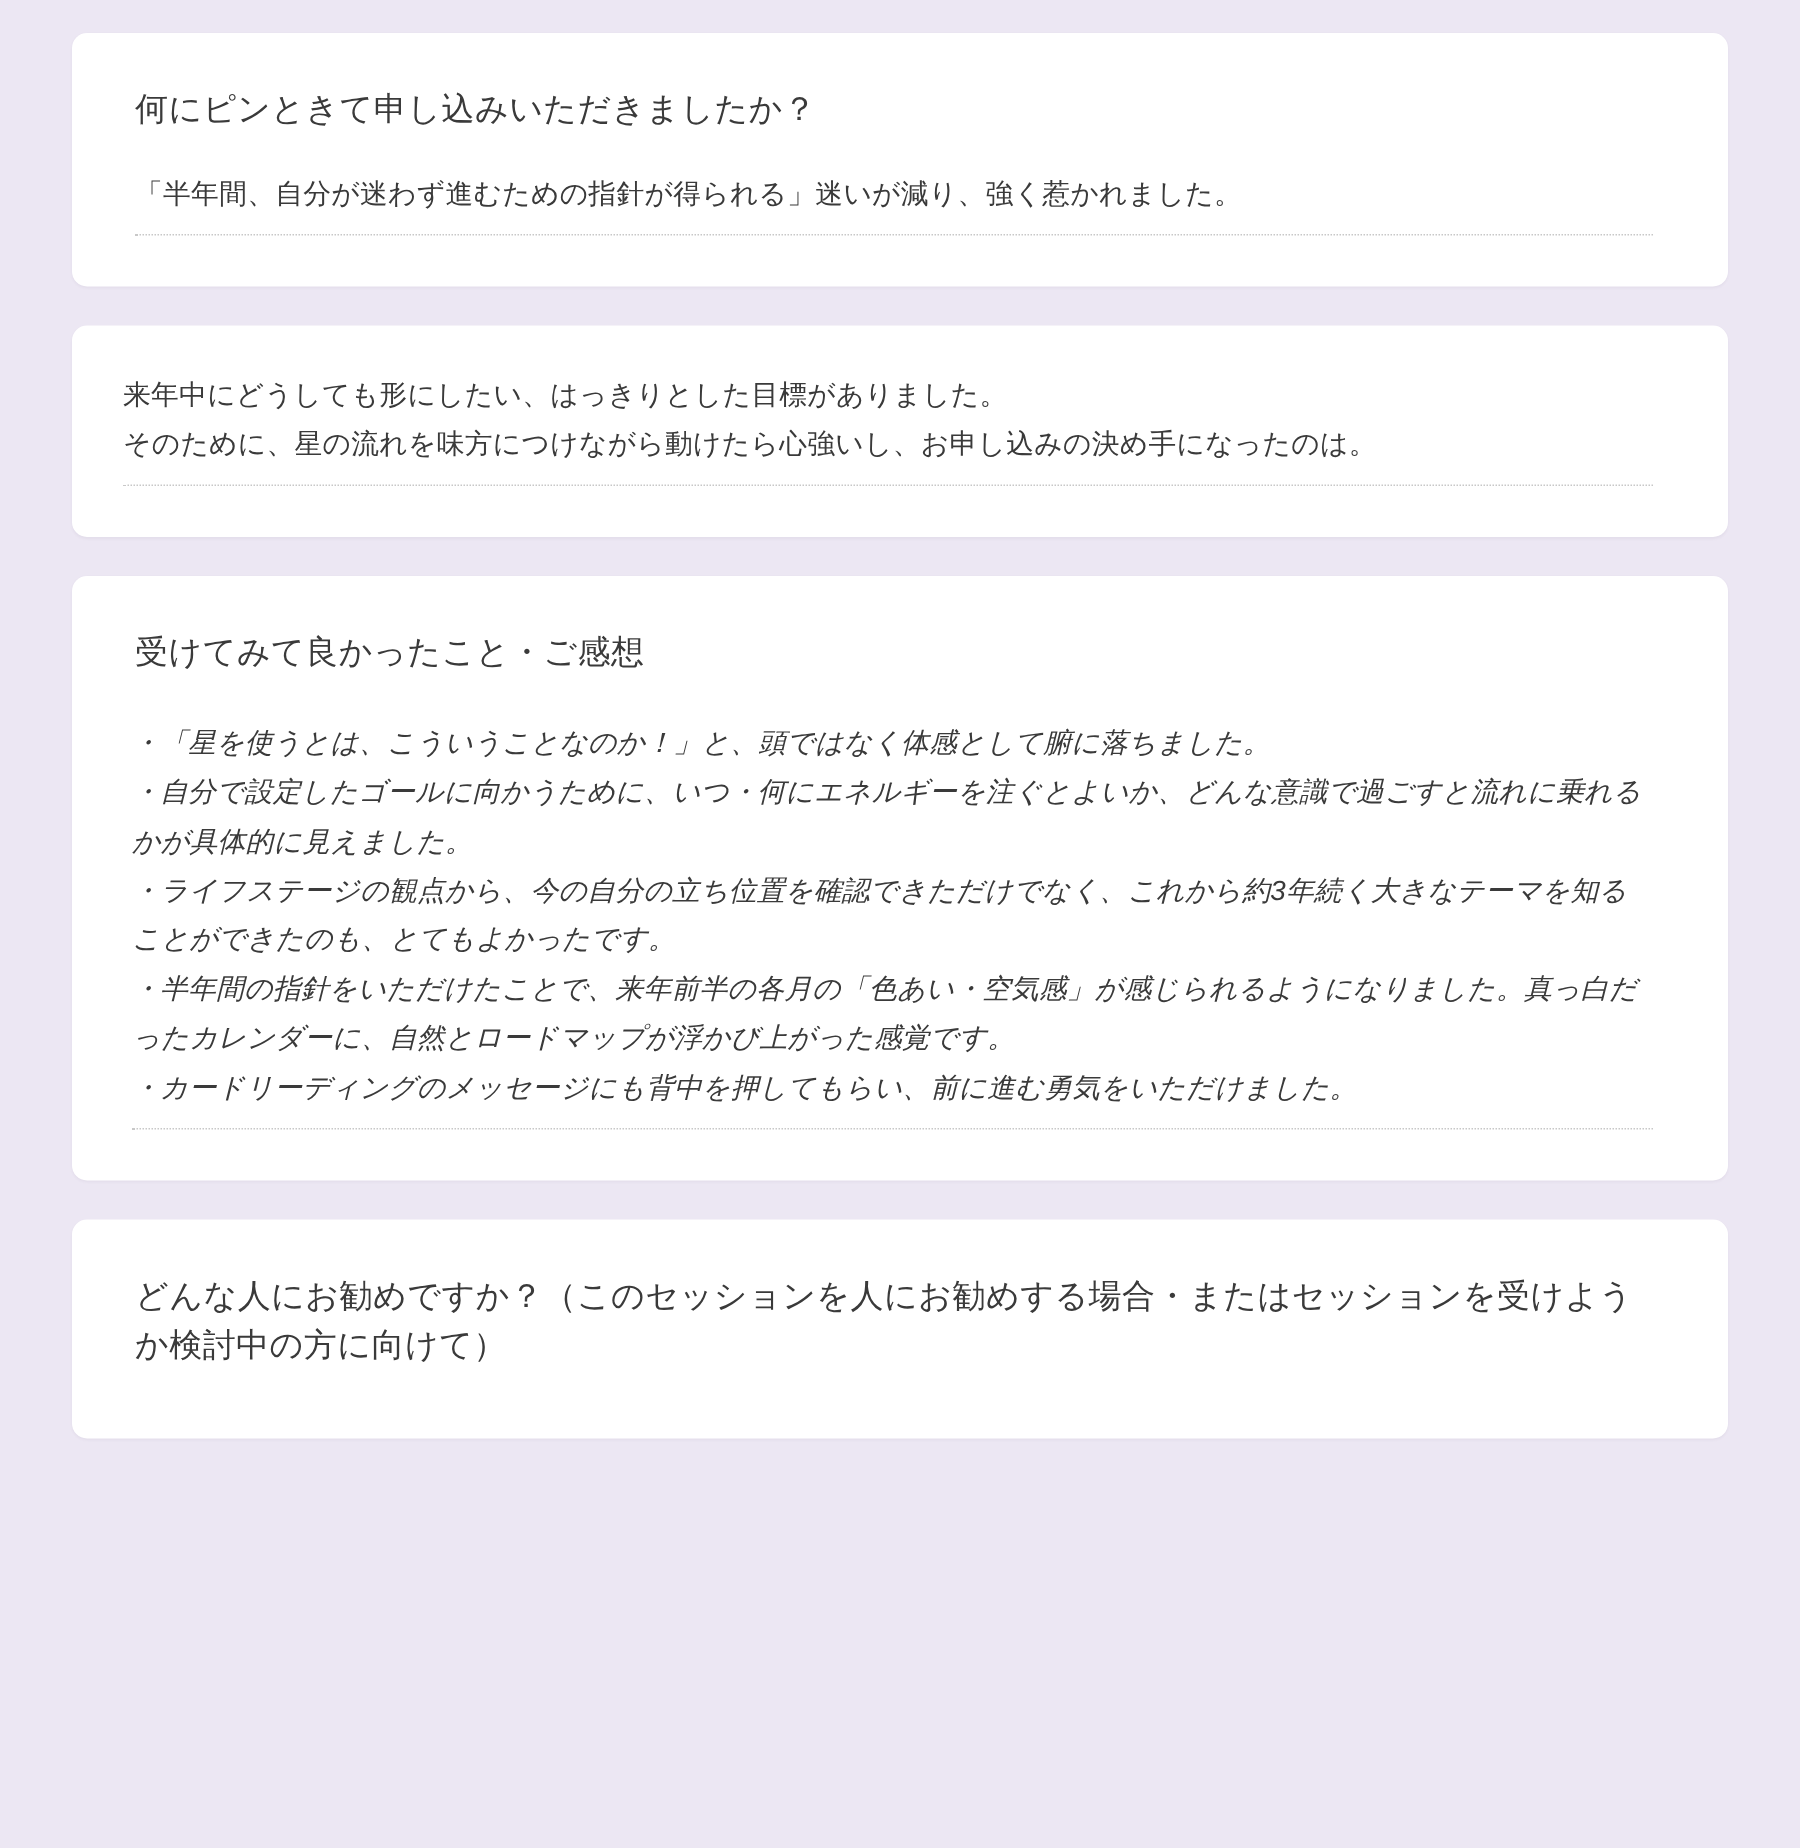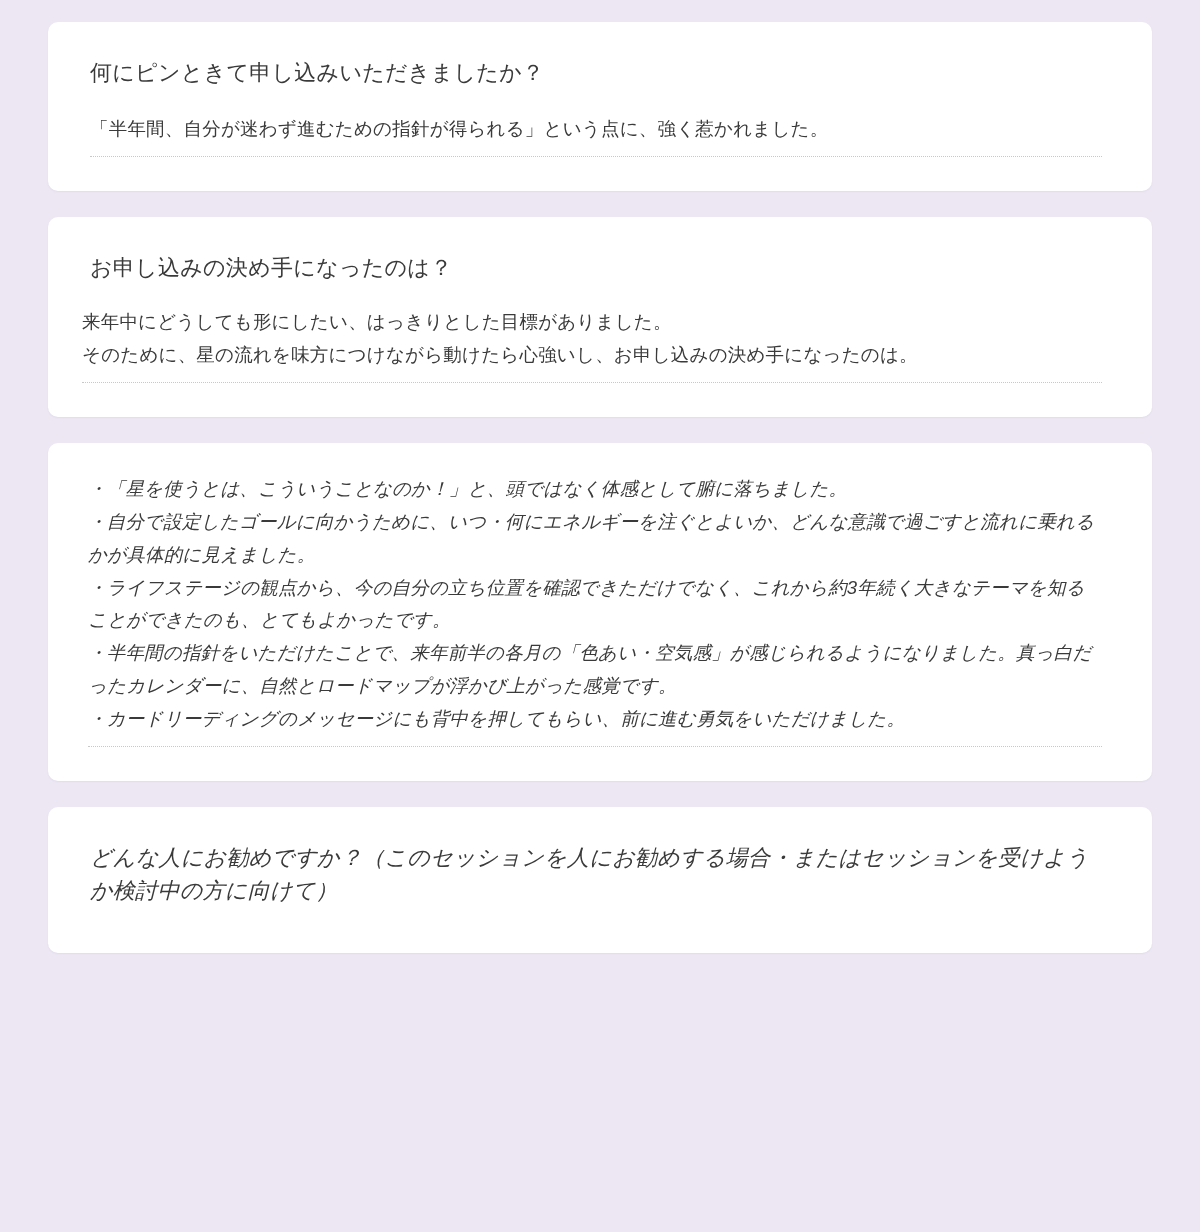--- a/index.html
+++ b/index.html
@@ -47,49 +47,49 @@
   }
   .answer.indent {
     margin-left: 8px;
   }
   .answer.no-indent {
     margin-left: 0;
   }
   .card-1 .q-title { margin-bottom: 24px; }
   .card-2 .q-title { margin-bottom: 22px; }
   .card-3 .q-title { margin-bottom: 28px; }
-  .card-4 .q-title { margin-bottom: 12px; font-style: italic; }
+  .card-4 .q-title { margin-bottom: 12px; }
   .card-3 .answer { margin-left: 6px; font-style: italic; }
   .card-4 .answer { margin-left: 8px; }
   .footer {
     text-align: right;
     font-size: 15px;
     color: #6e6e75;
     font-style: italic;
     padding: 8px 52px 18px 0;
     letter-spacing: 0.3px;
   }
 </style>
 </head>
 <body>
 
 <div class="page">
 
   <div class="card card-1">
     <div class="q-title">何にピンときて申し込みいただきましたか？</div>
-    <div class="answer indent">「半年間、自分が迷わず進むための指針が得られる」という点に、強く惹かれました。</div>
+    <div class="answer indent">「半年間、自分が迷わず進むための指針が得られる」迷いが減り、強く惹かれました。</div>
   </div>
 
   <div class="card card-2">
-    <div class="q-title">お申し込みの決め手になったのは？</div>
     <div class="answer no-indent">来年中にどうしても形にしたい、はっきりとした目標がありました。
 そのために、星の流れを味方につけながら動けたら心強いし、お申し込みの決め手になったのは。</div>
   </div>
 
   <div class="card card-3">
+    <div class="q-title">受けてみて良かったこと・ご感想</div>
     <div class="answer">・「星を使うとは、こういうことなのか！」と、頭ではなく体感として腑に落ちました。
 ・自分で設定したゴールに向かうために、いつ・何にエネルギーを注ぐとよいか、どんな意識で過ごすと流れに乗れるかが具体的に見えました。
 ・ライフステージの観点から、今の自分の立ち位置を確認できただけでなく、これから約3年続く大きなテーマを知ることができたのも、とてもよかったです。
 ・半年間の指針をいただけたことで、来年前半の各月の「色あい・空気感」が感じられるようになりました。真っ白だったカレンダーに、自然とロードマップが浮かび上がった感覚です。
 ・カードリーディングのメッセージにも背中を押してもらい、前に進む勇気をいただけました。</div>
   </div>
 
   <div class="card card-4">
     <div class="q-title">どんな人にお勧めですか？（このセッションを人にお勧めする場合・またはセッションを受けようか検討中の方に向けて）</div>
   </div>

